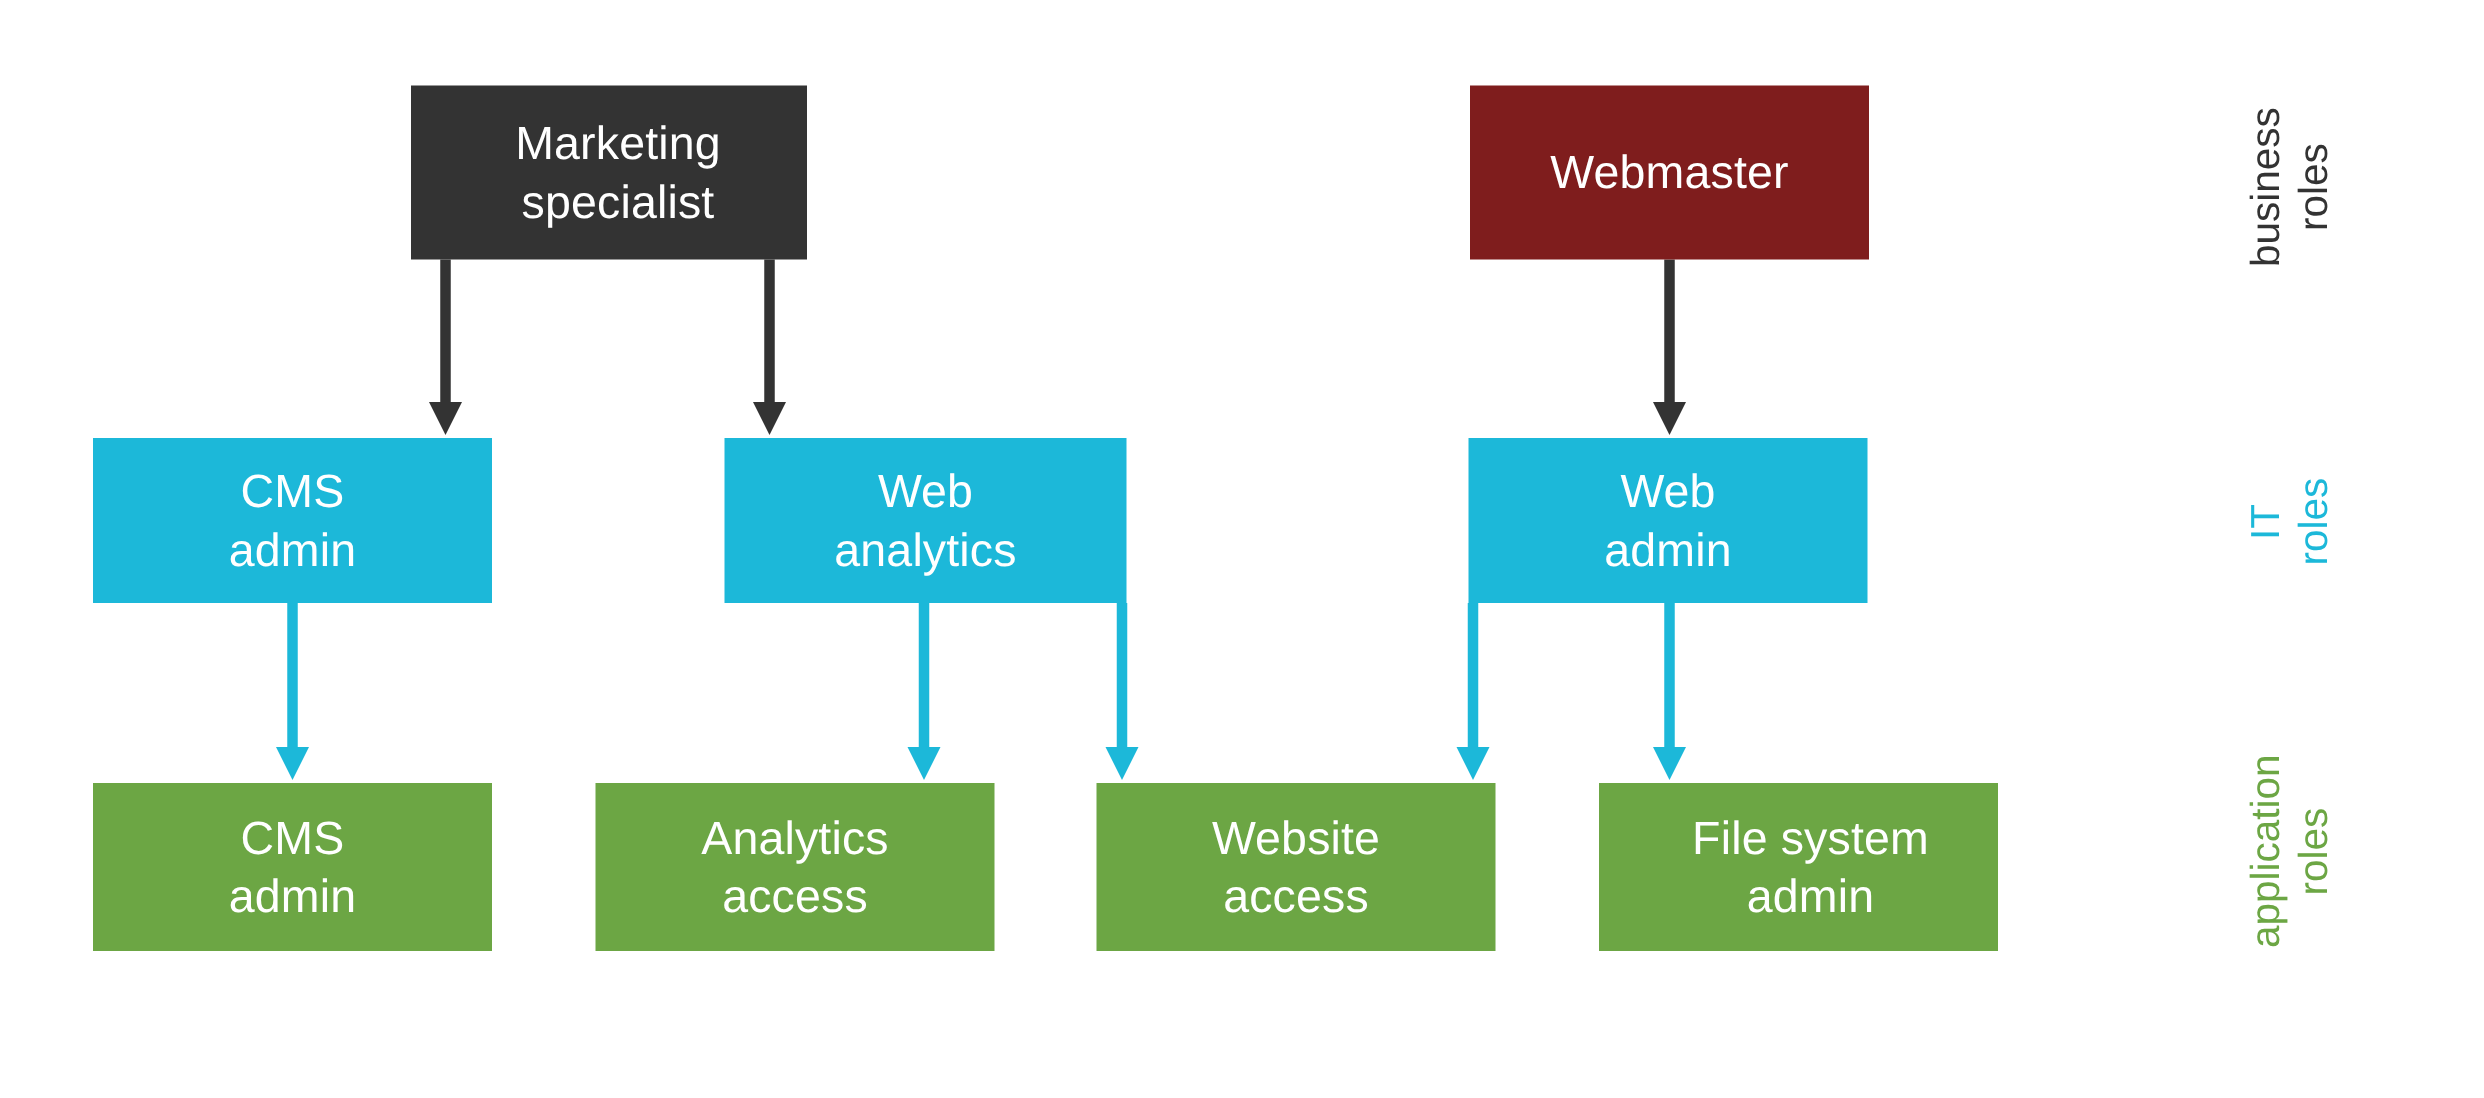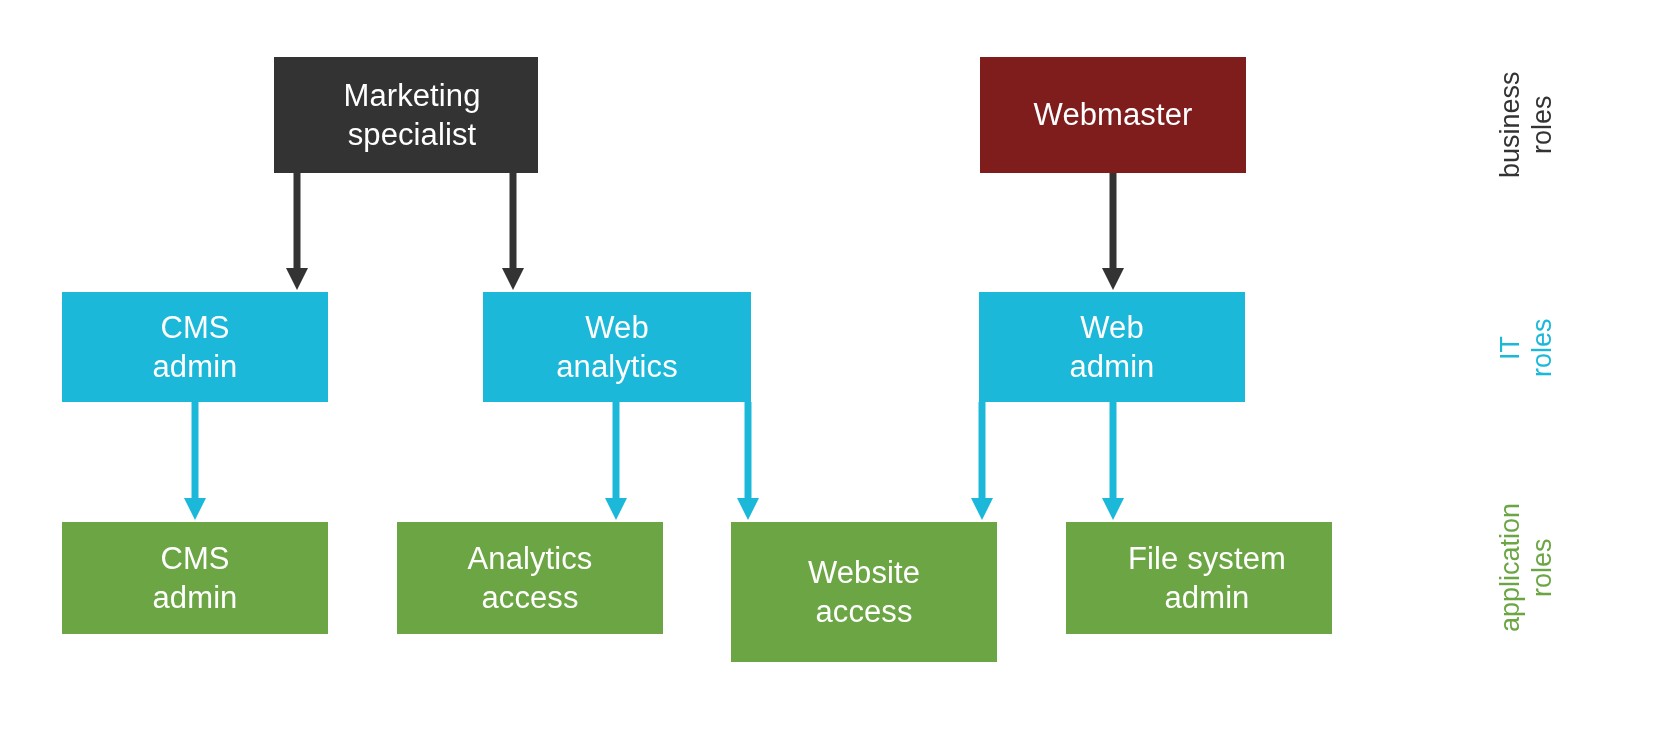--- a/index.html
+++ b/index.html
@@ -107,21 +107,21 @@
 admin</span>
       </div>
       <div class="node" style="left: 62px; top: 522px; width: 266px; height: 112px; background: rgb(108, 166, 68);">
         <span class="label">CMS
 admin</span>
       </div>
       <div class="node" style="left: 397px; top: 522px; width: 266px; height: 112px; background: rgb(108, 166, 68);">
         <span class="label">Analytics
 access</span>
       </div>
-      <div class="node" style="left: 731px; top: 522px; width: 266px; height: 140px; background: rgb(108, 166, 68);">
+      <div class="node" style="left: 731px; top: 522px; width: 266px; height: 112px; background: rgb(108, 166, 68);">
         <span class="label">Website
 access</span>
       </div>
       <div class="node" style="left: 1066px; top: 522px; width: 266px; height: 112px; background: rgb(108, 166, 68); padding-left: 16px;">
         <span class="label">File system
 admin</span>
       </div>
     </div>
   <div id="tiers-layer">
       <div class="tier-label" style="left: 1494px; top: 40px; width: 150px; height: 170px; color: rgb(51, 51, 51);">business

